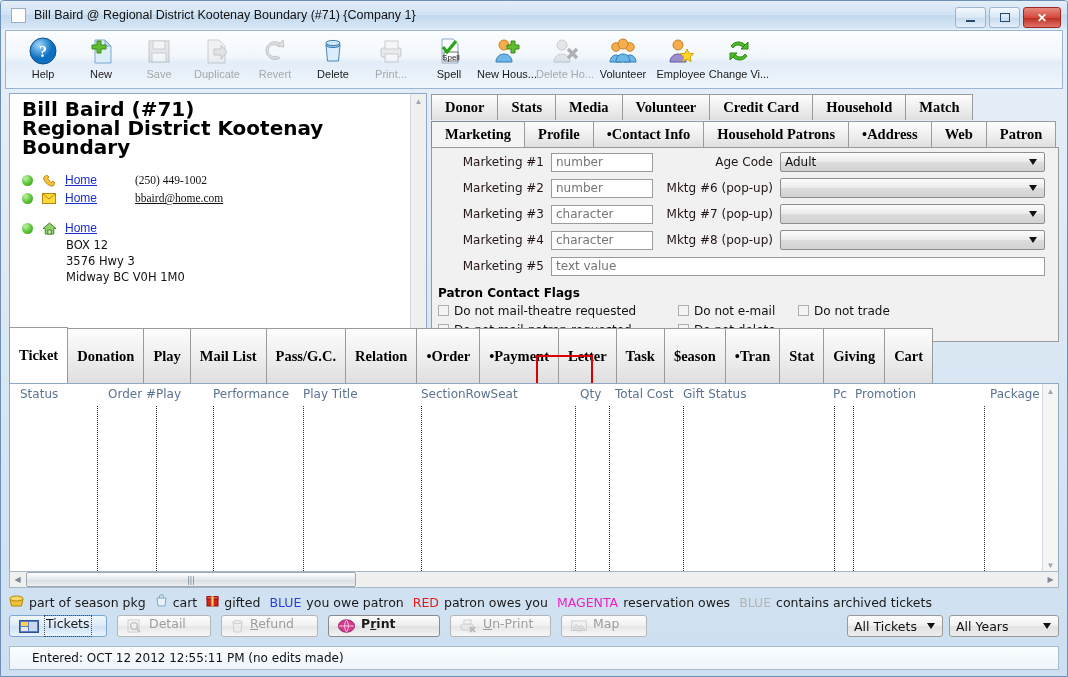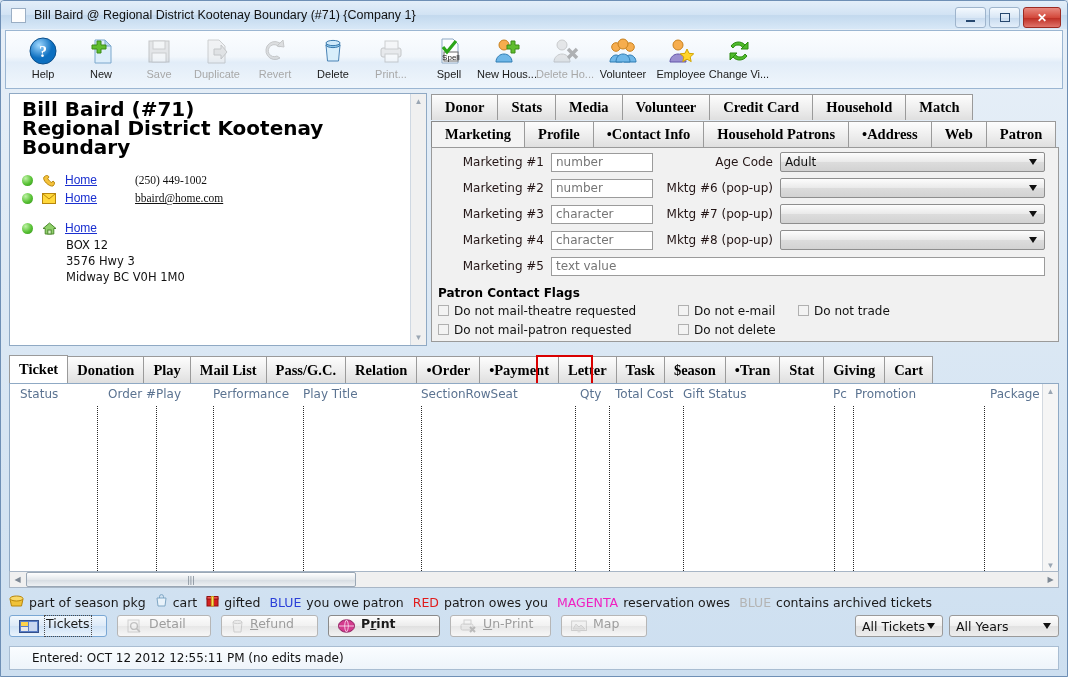--- a/index.html
+++ b/index.html
@@ -137,21 +137,21 @@
     margin-right:5px;flex:none;box-sizing:border-box;
   }
   .flagcell{display:flex;align-items:center;font-size:12px;color:#111;
     font-family:"DejaVu Sans",sans-serif;}
   
   .btabrow{
     position:absolute;left:8px;top:356px;right:8px;height:27px;
     display:flex;align-items:flex-end;
   }
   .btab{
-    height:25px;line-height:24px;padding:1px 9px;
+    height:25px;line-height:24px;padding:15px 9px;
     font-family:"Liberation Serif",serif;font-weight:bold;font-size:14.5px;color:#000;
     background:linear-gradient(#fdfdfd,#ebebeb 60%,#dedede);
     border:1px solid #9a9a9a;border-bottom:none;margin-right:-1px;white-space:nowrap;
   }
   .btab.active{background:#fff;height:26px;line-height:25px;}
   .btab.hl{position:relative;}
   .hlbox{
     position:absolute;border:2px solid #d90000;
     left:535px;top:354px;width:57px;height:30px;box-sizing:border-box;
     pointer-events:none;
@@ -714,21 +714,21 @@
             <rect x="0.6" y="1" width="14.8" height="9.5" fill="#efefef" stroke="#9a9a9a"></rect>
             <path d="M2 9l3-5 3 3 2-2 4 4z" fill="#cfcfcf" stroke="#a8a8a8"></path>
             <rect x="6.5" y="10.5" width="3" height="2" fill="#bdbdbd"></rect>
           </svg>
       </span>
       <span class="lbl">Map</span>
     </div>
 
     <div style="flex:1"></div>
 
-    <div class="selbox" style="width:88px">
+    <div class="selbox" style="width:96px">
       <span>All Tickets</span>
       <span class="caret"></span>
     </div>
     <div class="selbox" style="width:110px">
       <span>All Years</span>
       <span class="caret"></span>
     </div>
   </div>
 
   <div class="statusbar">

